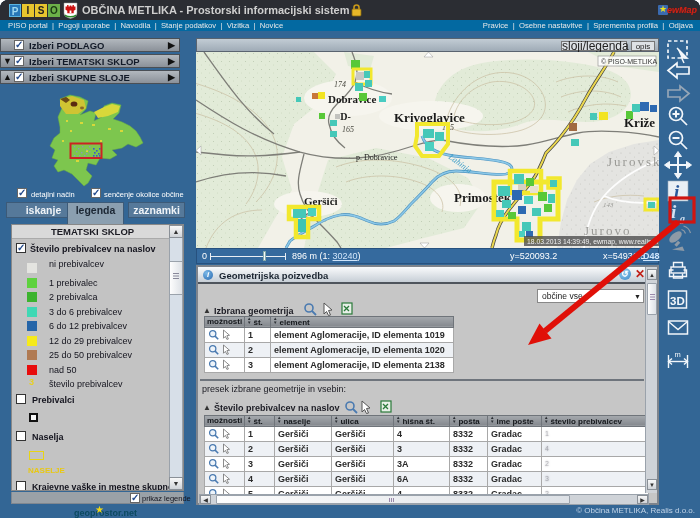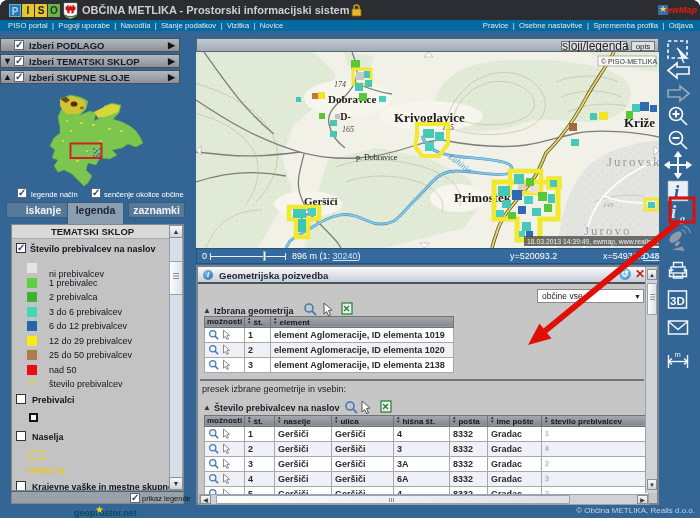--- a/index.html
+++ b/index.html
@@ -137,34 +137,34 @@
     <rect x="94" y="152" width="1.6" height="1.6"></rect>
         <rect x="98" y="153" width="1.6" height="1.6"></rect>
         <rect x="96" y="155" width="1.6" height="1.6"></rect>
     <rect x="93" y="155" width="1.6" height="1.6"></rect>
         <rect x="99" y="155" width="1.6" height="1.6"></rect>
   </g>
   <rect x="70.5" y="143.5" width="31" height="14.5" fill="none" stroke="#cc2222" stroke-width="2"></rect>
 </svg>
 
 <span class="abs cb c" style="left:17px;top:188px;"></span>
-<span class="abs" style="left:31px;top:190px;color:#fff;font-size:7.5px;white-space:nowrap;">legende način</span>
+<span class="abs" style="left:31px;top:190px;color:#fff;font-size:7.5px;white-space:nowrap;">detajlni način</span>
 <span class="abs cb c" style="left:91px;top:188px;"></span>
 <span class="abs" style="left:104px;top:190px;color:#fff;font-size:7.5px;white-space:nowrap;">senčenje okolice občine</span>
 
 <div class="abs tab" style="left:6px;width:75px;">iskanje</div>
 <div class="abs tab on" style="left:67px;width:57px;">legenda</div>
 <div class="abs tab" style="left:128px;width:57px;">zaznamki</div>
 
 <div class="abs" id="leg">
   <div class="abs" style="left:0;top:0;width:157px;height:14px;background:#d9d9d9;border-bottom:1px solid #aaa;text-align:center;padding-left:4px;font-weight:bold;font-size:9.5px;color:#1a1a22;line-height:14px;">TEMATSKI SKLOP</div>
   <span class="abs cb c" style="left:4px;top:18px;border-color:#333;"></span>
   <span class="abs ltx" style="left:18px;top:19px;font-weight:bold;">Število prebivalcev na naslov</span>
   <div class="lsw" style="top:38px;background:#e4e4e0;"></div>
-      <span class="abs ltx" style="left:37px;top:44px;">ni prebivalcev</span>
+      <span class="abs ltx" style="left:37px;top:34px;">ni prebivalcev</span>
   <div class="lsw" style="top:52.5px;background:#5ed23e;"></div>
       <span class="abs ltx" style="left:37px;top:52.5px;">1 prebivalec</span>
   <div class="lsw" style="top:67px;background:#3cb32e;"></div>
       <span class="abs ltx" style="left:37px;top:67px;">2 prebivalca</span>
   <div class="lsw" style="top:81.5px;background:#40d8b4;"></div>
       <span class="abs ltx" style="left:37px;top:81.5px;">3 do 6 prebivalcev</span>
   <div class="lsw" style="top:96px;background:#2565a8;"></div>
       <span class="abs ltx" style="left:37px;top:96px;">6 do 12 prebivalcev</span>
   <div class="lsw" style="top:110.5px;background:#f6ea1c;"></div>
       <span class="abs ltx" style="left:37px;top:110.5px;">12 do 29 prebivalcev</span>

